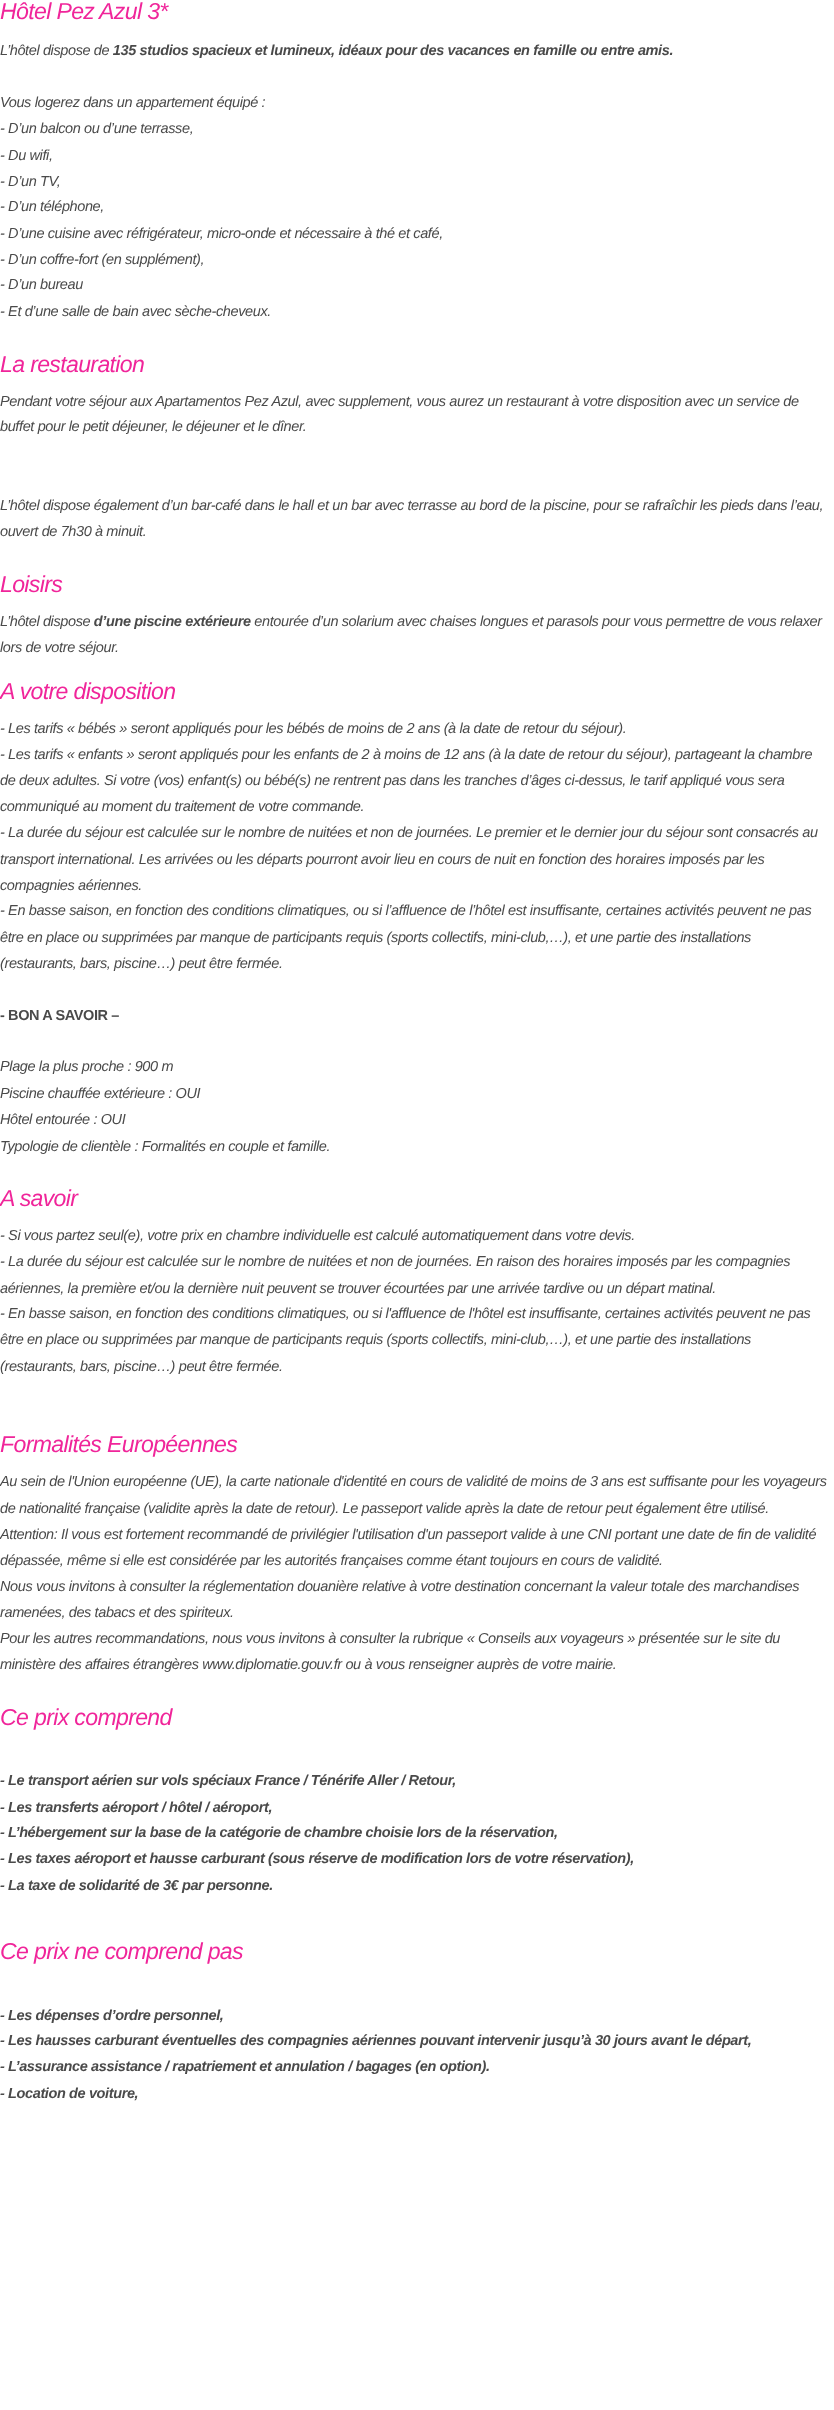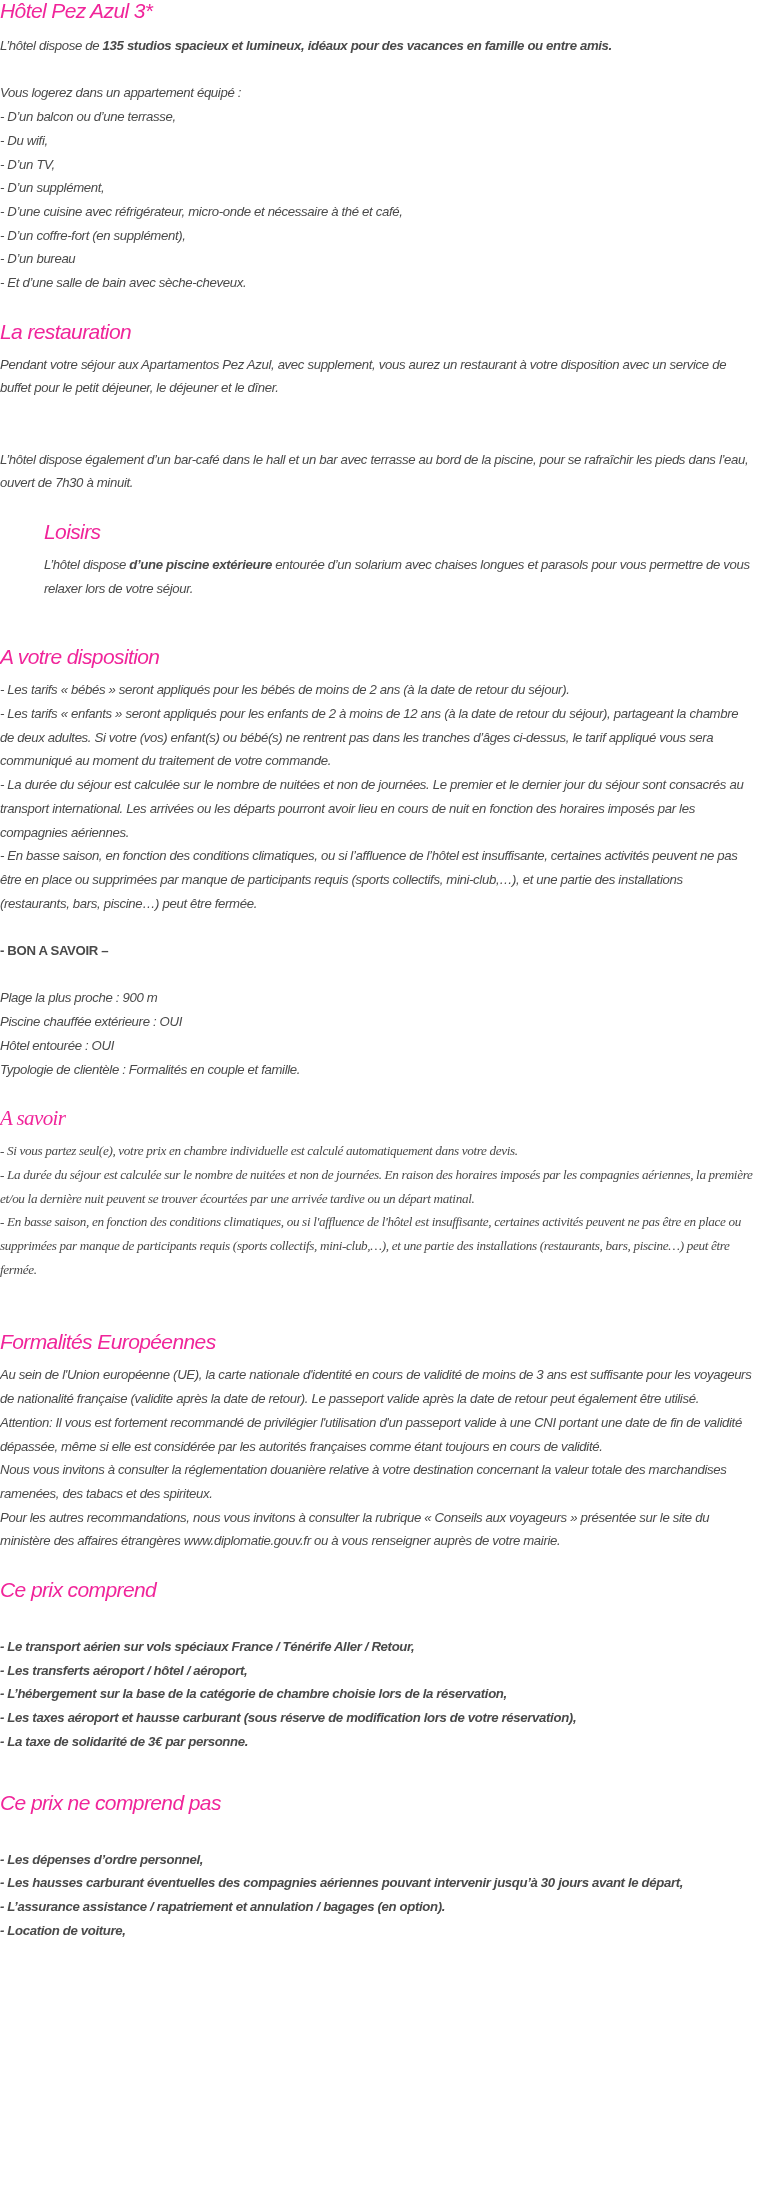--- a/index.html
+++ b/index.html
@@ -36,64 +36,64 @@
   <section class="section" style="padding-top:0;">
     <h2 style="margin-top:-2px;">Hôtel Pez Azul 3*</h2>
     <div style="height:10px"></div>
     <p><span>L’hôtel dispose de </span><b>135 studios spacieux et lumineux, idéaux pour des vacances en famille ou entre amis.</b></p>
     <div class="gap"></div>
     <p>Vous logerez dans un appartement équipé :</p>
     <div class="lines">
       <div>- D’un balcon ou d’une terrasse,</div>
       <div>- Du wifi,</div>
       <div>- D’un TV,</div>
-      <div>- D’un supplément,</div>
+      <div>- D’un téléphone,</div>
       <div>- D’une cuisine avec réfrigérateur, micro-onde et nécessaire à thé et café,</div>
       <div>- D’un coffre-fort (en supplément),</div>
       <div>- D’un bureau</div>
       <div>- Et d’une salle de bain avec sèche-cheveux.</div>
     </div>
   </section>
 
   <section class="section" style="margin-top:24px;">
     <h2>La restauration</h2>
     <div style="height:8px"></div>
     <p>Pendant votre séjour aux Apartamentos Pez Azul, avec supplement, vous aurez un restaurant à votre disposition avec un service de buffet pour le petit déjeuner, le déjeuner et le dîner.</p>
     <div class="gap"></div>
     <div class="gap"></div>
     <p>L’hôtel dispose également d’un bar-café dans le hall et un bar avec terrasse au bord de la piscine, pour se rafraîchir les pieds dans l’eau, ouvert de 7h30 à minuit.</p>
   </section>
 
-  <section class="section" style="margin-top:24px;padding-left:44px;">
+  <section class="section" style="margin-top:24px;">
     <h2>Loisirs</h2>
     <div style="height:8px"></div>
     <p><span>L’hôtel dispose </span><b>d’une piscine extérieure</b><span> entourée d’un solarium avec chaises longues et parasols pour vous permettre de vous relaxer lors de votre séjour.</span></p>
   </section>
 
-  <section class="section" style="margin-top:44px;">
+  <section class="section" style="margin-top:16px;">
     <h2>A votre disposition</h2>
     <div style="height:8px"></div>
     <div class="lines">
       <div>- Les tarifs « bébés » seront appliqués pour les bébés de moins de 2 ans (à la date de retour du séjour).</div>
       <div>- Les tarifs « enfants » seront appliqués pour les enfants de 2 à moins de 12 ans (à la date de retour du séjour), partageant la chambre de deux adultes. Si votre (vos) enfant(s) ou bébé(s) ne rentrent pas dans les tranches d’âges ci-dessus, le tarif appliqué vous sera communiqué au moment du traitement de votre commande.</div>
       <div>- La durée du séjour est calculée sur le nombre de nuitées et non de journées. Le premier et le dernier jour du séjour sont consacrés au transport international. Les arrivées ou les départs pourront avoir lieu en cours de nuit en fonction des horaires imposés par les compagnies aériennes.</div>
       <div>- En basse saison, en fonction des conditions climatiques, ou si l’affluence de l’hôtel est insuffisante, certaines activités peuvent ne pas être en place ou supprimées par manque de participants requis (sports collectifs, mini-club,…), et une partie des installations (restaurants, bars, piscine…) peut être fermée.</div>
     </div>
     <div class="gap"></div>
     <p class="bold" style="font-style:normal;">- BON A SAVOIR –</p>
     <div class="gap"></div>
     <div class="lines">
       <div>Plage la plus proche : 900 m</div>
       <div>Piscine chauffée extérieure : OUI</div>
       <div>Hôtel entourée : OUI</div>
       <div>Typologie de clientèle : Formalités en couple et famille.</div>
     </div>
   </section>
 
-  <section class="section" style="margin-top:24px;font-family:Liberation Serif, serif;">
+  <section class="section" style="margin-top:24px;">
     <h2>A savoir</h2>
     <div style="height:8px"></div>
     <div class="lines">
       <div>- Si vous partez seul(e), votre prix en chambre individuelle est calculé automatiquement dans votre devis.</div>
       <div>- La durée du séjour est calculée sur le nombre de nuitées et non de journées. En raison des horaires imposés par les compagnies aériennes, la première et/ou la dernière nuit peuvent se trouver écourtées par une arrivée tardive ou un départ matinal.</div>
       <div>- En basse saison, en fonction des conditions climatiques, ou si l'affluence de l'hôtel est insuffisante, certaines activités peuvent ne pas être en place ou supprimées par manque de participants requis (sports collectifs, mini-club,…), et une partie des installations (restaurants, bars, piscine…) peut être fermée.</div>
     </div>
   </section>
 
   <section class="section" style="margin-top:48px;">

